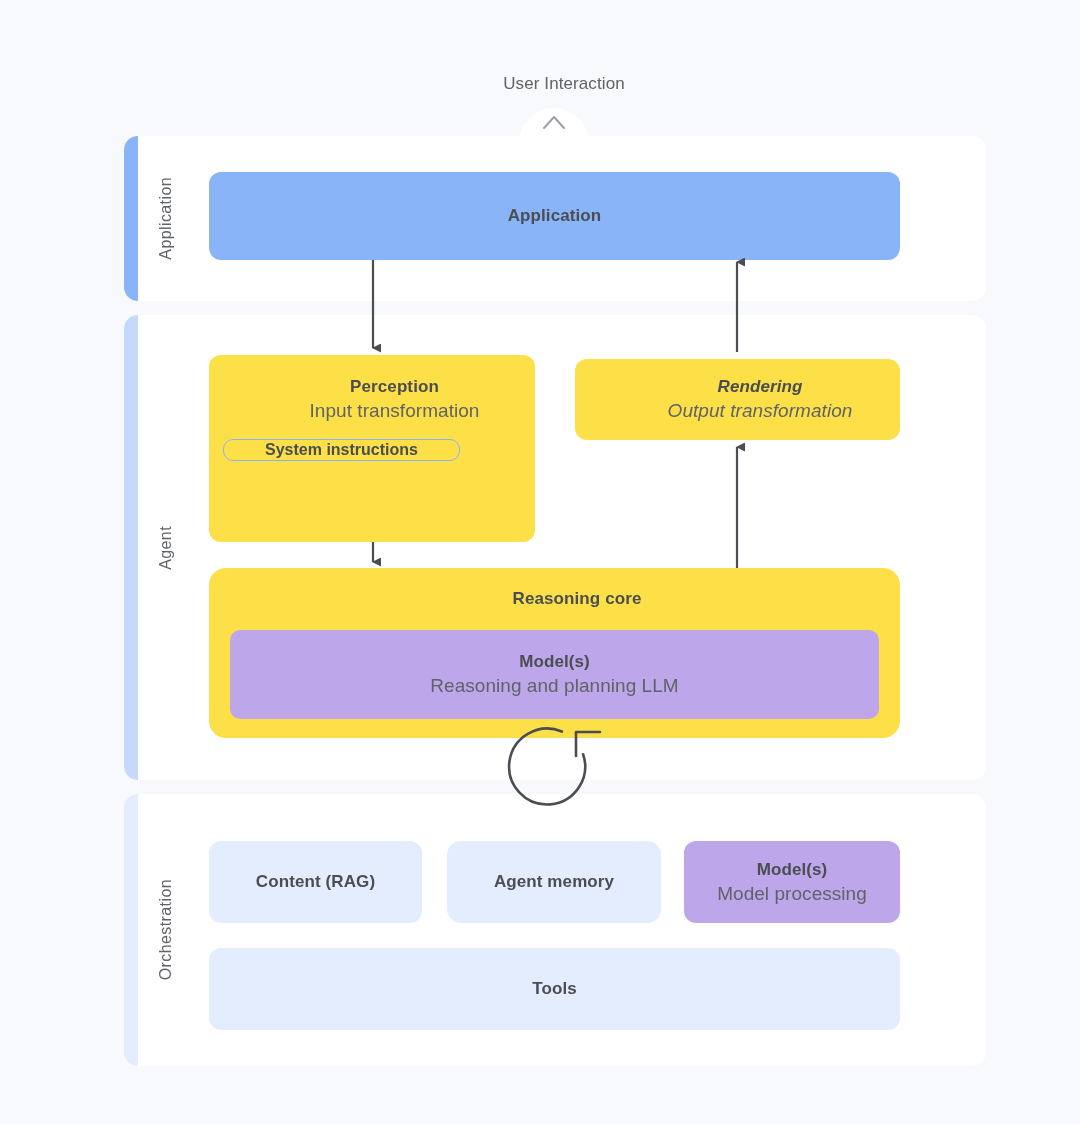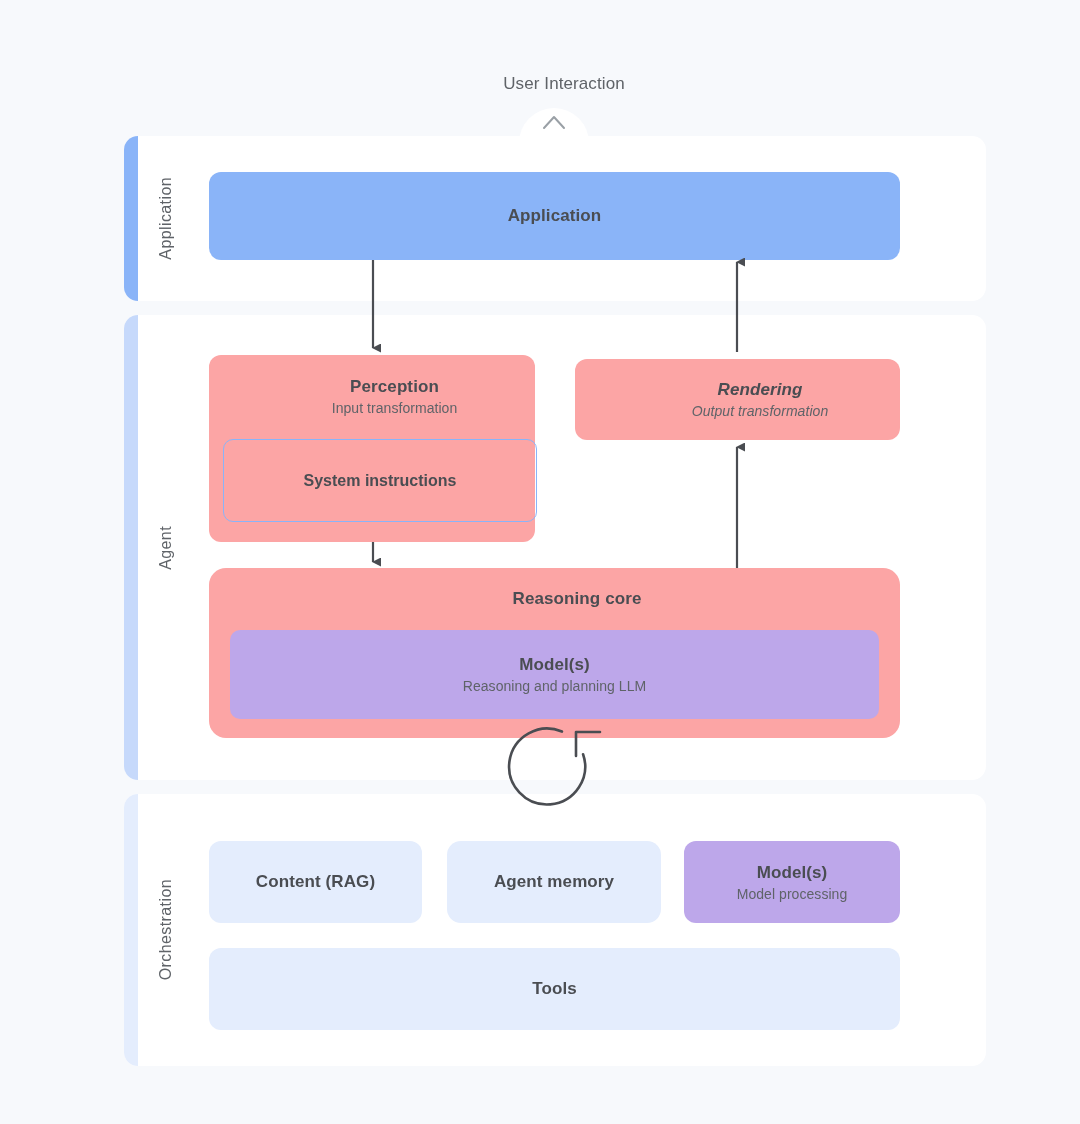--- a/index.html
+++ b/index.html
@@ -101,28 +101,28 @@
   }
 
   .node .title {
     font-size: 17px;
     font-weight: bold;
     color: #4A4D52;
     letter-spacing: 0.1px;
   }
 
   .node .subtitle {
-    font-size: 14px;
+    font-size: 19px;
     color: #5F6368;
     margin-top: 3px;
     letter-spacing: 0.05px;
   }
 
   .node-blue-strong { background: #8AB4F8; }
-  .node-blue-soft   { background: #fca5a5; padding-left: 45px; }
+  .node-blue-soft   { background: #fde047; padding-left: 45px; }
   .node-blue-pale   { background: #E4EDFD; }
   .node-purple      { background: #BDA7EA; }
 
   
   #node-application {
     left: 209px; top: 172px; width: 691px; height: 88px;
   }
 
   #node-perception {
     left: 209px; top: 355px; width: 326px; height: 187px;
@@ -131,23 +131,24 @@
   }
 
   #node-rendering {
     left: 575px; top: 359px; width: 325px; height: 81px; font-style: italic;
   }
 
   .subnode-row {
     position: absolute;
     left: 14px;
     top: 84px;
-    width: 314px;
+    width: 237px;
     display: flex;
     gap: 12px;
+    flex-direction: column;
   }
 
   .subnode {
     flex: 1;
     height: 83px;
     border: 1.6px solid #8AB4F8;
     border-radius: 10px;
     display: flex;
     align-items: center;
     justify-content: center;

